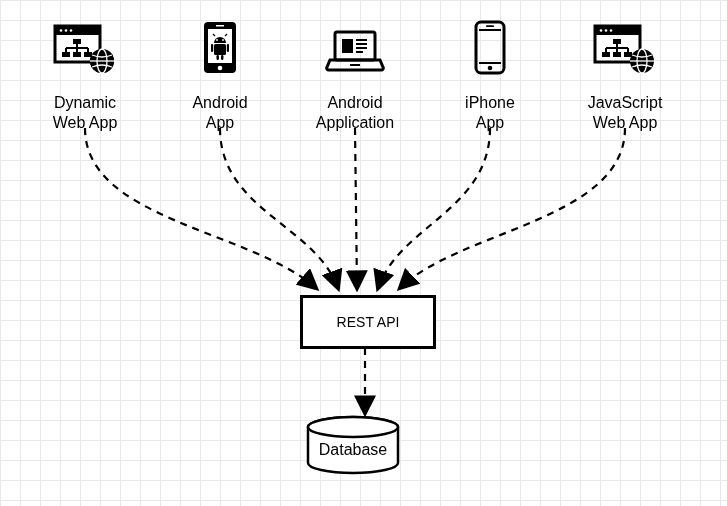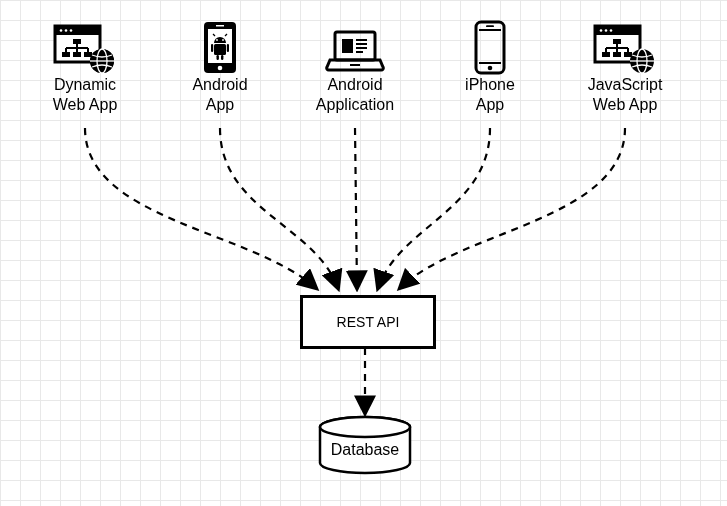--- a/index.html
+++ b/index.html
@@ -27,39 +27,39 @@
     text-align: center;
     width: 120px;
   }
   .client .iconwrap {
     height: 55px;
     display: flex;
     align-items: flex-end;
     justify-content: center;
   }
   .client .lbl {
-    margin-top: 0;
+    margin-top: 18px;
     line-height: 1.25;
   }
   .restbox {
     position: absolute;
     left: 300px;
     top: 295px;
     width: 130px;
     height: 48px;
     border: 3px solid #000;
     display: flex;
     align-items: center;
     justify-content: center;
     background: #fff;
     font-size: 14px;
   }
   .dbwrap {
     position: absolute;
-    left: 310px;
+    left: 298px;
     top: 415px;
     width: 110px;
     text-align: right;
   }
   svg.conn {
     position: absolute;
     inset: 0;
     width: 727px;
     height: 506px;
     pointer-events: none;

